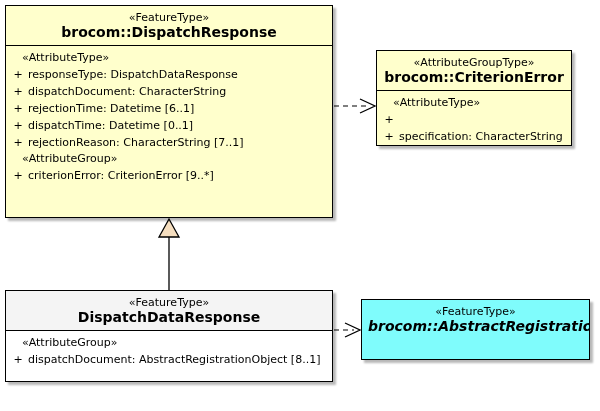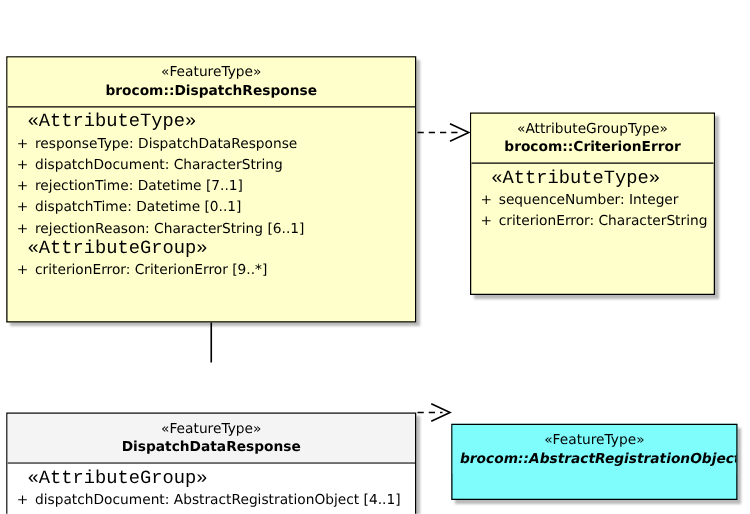--- a/index.html
+++ b/index.html
@@ -29,53 +29,51 @@
     pointer-events: none;
   }
 
   
   .uml-class {
     position: absolute;
     box-sizing: border-box;
     border: 1px solid #000000;
     box-shadow: 3px 3px 2px rgba(0,0,0,0.28);
     overflow: hidden;
-    margin-top: 40px;
   }
   .uml-header {
     box-sizing: border-box;
     padding: 5px 6px 5px 6px;
     text-align: center;
     border-bottom: 1px solid #000000;
   }
   .uml-header.no-divider { border-bottom: none; }
   .stereotype {
     font-size: 11px;
     line-height: 14px;
     white-space: nowrap;
   }
   .classname {
-    font-size: 11px;
+    font-size: 14px;
     font-weight: bold;
     line-height: 15px;
     white-space: nowrap;
   }
   .classname.abstract {
     font-style: italic;
   }
   .uml-body {
     box-sizing: border-box;
     padding: 4px 2px 5px 2px;
   }
   .group-label {
-    font-size: 15px;
+    font-size: 11px;
     line-height: 16px;
     padding-left: 14px;
     white-space: nowrap;
-    font-family: Liberation Mono, monospace;
   }
   .attr-row {
     display: flex;
     align-items: baseline;
     font-size: 11px;
     line-height: 17px;
     white-space: nowrap;
   }
   .attr-vis {
     width: 20px;
@@ -88,21 +86,21 @@
   }
 
   
   .fill-yellow      { background: #ffffcc; }
   .fill-white       { background: #ffffff; }
   .fill-lightgray   { background: #f4f4f4; }
   .fill-cyan        { background: #7ffcfc; }
 
   
   #cls-dispatch-response   { left: 5px;   top: 5px;   width: 328px; height: 213px; }
-  #cls-criterion-error     { left: 376px; top: 50px;  width: 196px; height: 146px; }
+  #cls-criterion-error     { left: 376px; top: 50px;  width: 196px; height: 96px; }
   #cls-dispatch-data-resp  { left: 5px;   top: 290px; width: 328px; height: 92px;  }
   #cls-abstract-reg-object { left: 361px; top: 299px; width: 229px; height: 61px;  }
 </style>
 </head>
 <body>
 
 <div id="canvas">
 
   <svg class="edges" viewBox="0 0 600 411" xmlns="http://www.w3.org/2000/svg">
 
@@ -136,29 +134,29 @@
       <div class="attr-row">
         <span class="attr-vis">+</span>
         <span class="attr-text">responseType: DispatchDataResponse</span>
       </div>
       <div class="attr-row">
         <span class="attr-vis">+</span>
         <span class="attr-text">dispatchDocument: CharacterString</span>
       </div>
       <div class="attr-row">
         <span class="attr-vis">+</span>
-        <span class="attr-text">rejectionTime: Datetime [7..1]</span>
+        <span class="attr-text">rejectionTime: Datetime [6..1]</span>
       </div>
       <div class="attr-row">
         <span class="attr-vis">+</span>
         <span class="attr-text">dispatchTime: Datetime [0..1]</span>
       </div>
       <div class="attr-row">
         <span class="attr-vis">+</span>
-        <span class="attr-text">rejectionReason: CharacterString [6..1]</span>
+        <span class="attr-text">rejectionReason: CharacterString [7..1]</span>
       </div>
 
       <div class="group-label">«AttributeGroup»</div>
 
       <div class="attr-row">
         <span class="attr-vis">+</span>
         <span class="attr-text">criterionError: CriterionError [9..*]</span>
       </div>
     </div>
   </div>
@@ -166,39 +164,38 @@
   <div class="uml-class fill-yellow" id="cls-criterion-error">
     <div class="uml-header fill-yellow">
       <div class="stereotype">«AttributeGroupType»</div>
       <div class="classname">brocom::CriterionError</div>
     </div>
     <div class="uml-body">
       <div class="group-label">«AttributeType»</div>
 
       <div class="attr-row">
         <span class="attr-vis">+</span>
-        <span class="attr-text">sequenceNumber: Integer</span>
-      </div>
-      <div class="attr-row">
-        <span class="attr-vis">+</span>
-        <span class="attr-text">criterionError: CharacterString</span>
+      </div>
+      <div class="attr-row">
+        <span class="attr-vis">+</span>
+        <span class="attr-text">specification: CharacterString</span>
       </div>
     </div>
   </div>
 
   <div class="uml-class fill-white" id="cls-dispatch-data-resp">
     <div class="uml-header fill-lightgray">
       <div class="stereotype">«FeatureType»</div>
       <div class="classname">DispatchDataResponse</div>
     </div>
     <div class="uml-body fill-white">
       <div class="group-label">«AttributeGroup»</div>
       <div class="attr-row">
         <span class="attr-vis">+</span>
-        <span class="attr-text">dispatchDocument: AbstractRegistrationObject [4..1]</span>
+        <span class="attr-text">dispatchDocument: AbstractRegistrationObject [8..1]</span>
       </div>
     </div>
   </div>
 
   <div class="uml-class fill-cyan" id="cls-abstract-reg-object">
     <div class="uml-header no-divider fill-cyan">
       <div class="stereotype">«FeatureType»</div>
       <div class="classname abstract">brocom::AbstractRegistrationObject</div>
     </div>
   </div>

